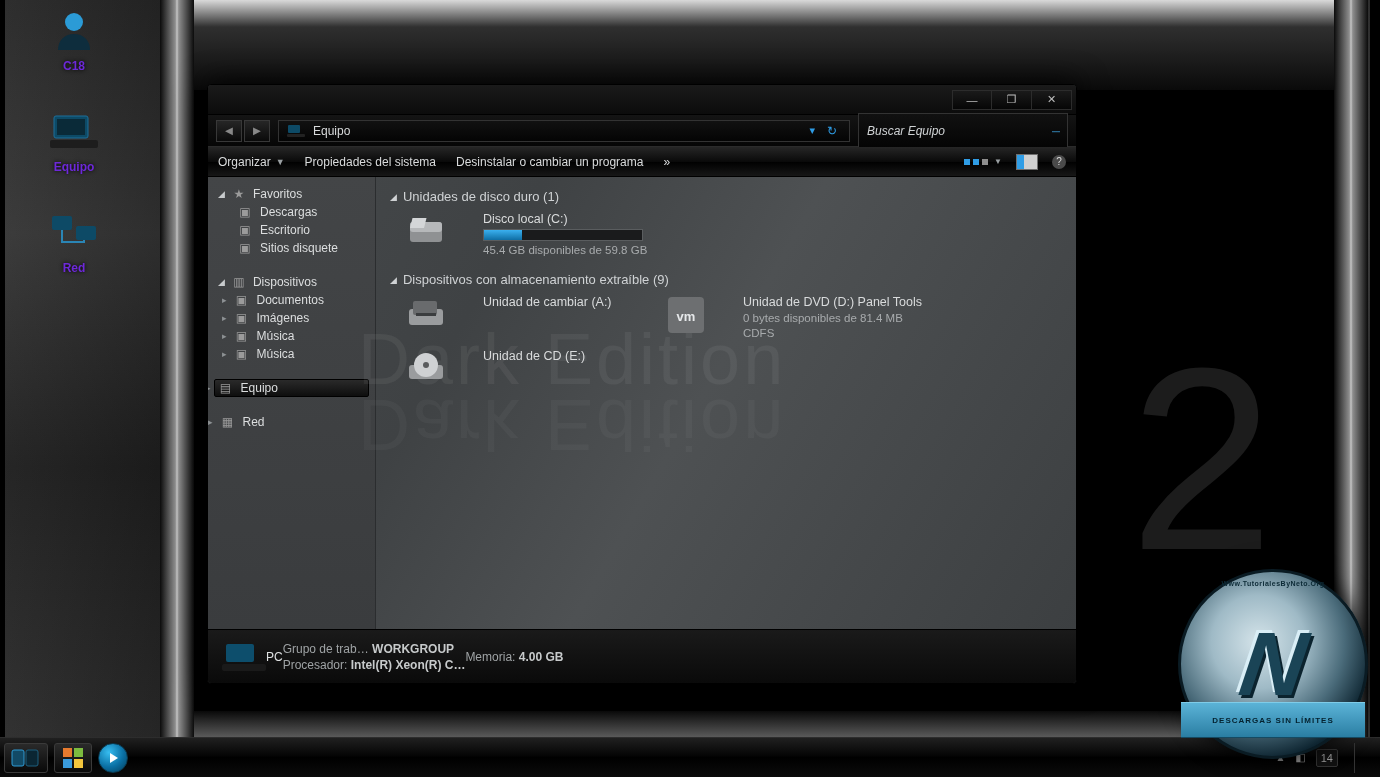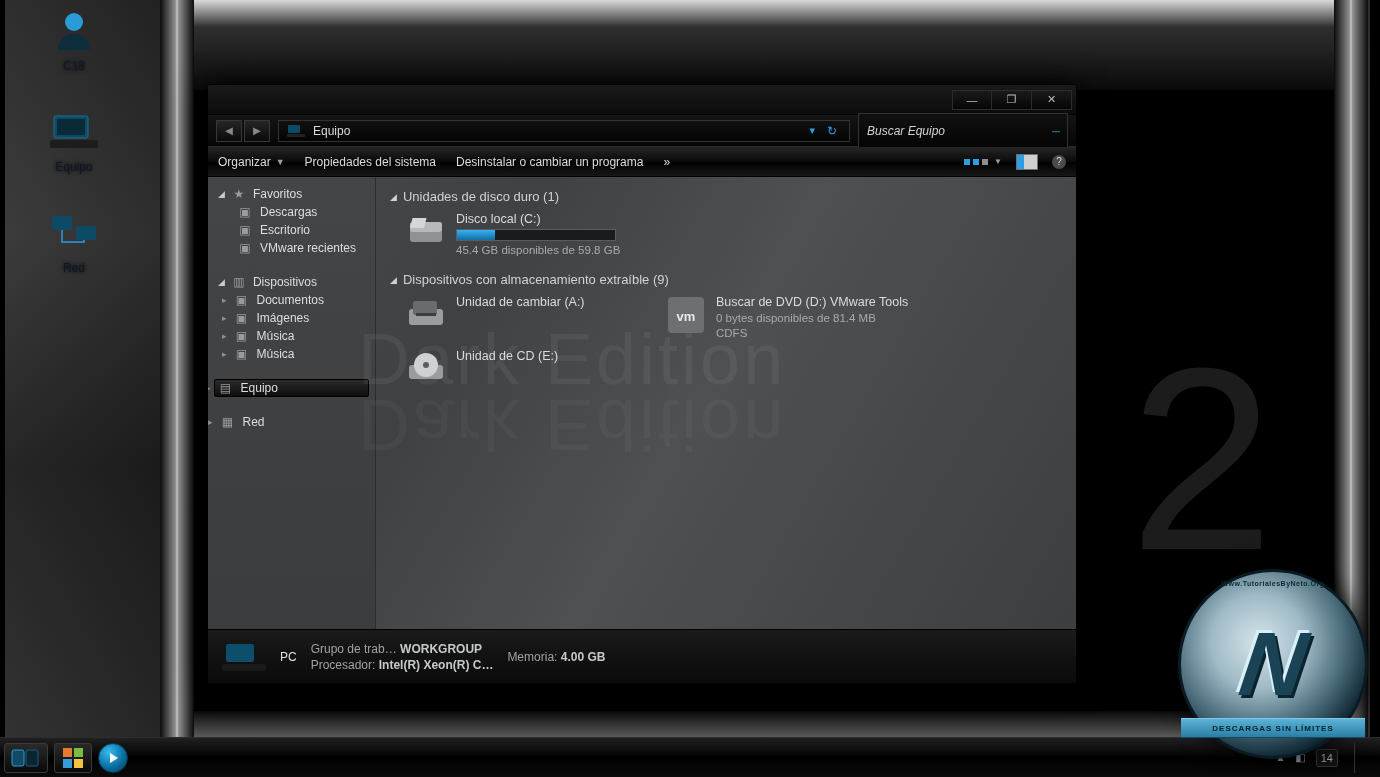--- a/index.html
+++ b/index.html
@@ -20,21 +20,21 @@
 .side-bar-r{right:12px;}
 .inner-frame-top{position:absolute;left:194px;right:46px;top:0;height:90px;background:linear-gradient(#d9d9d9,#2f2f2f 30%,#0a0a0a);}
 .inner-frame-bottom{position:absolute;left:194px;right:46px;height:26px;bottom:40px;background:linear-gradient(#0a0a0a,#5a5a5a);}
 .inner-void{position:absolute;left:194px;right:46px;top:90px;bottom:66px;background:#000;}
 .wm-big-2{position:absolute;right:60px;top:220px;font-size:260px;color:#1c1c1c;font-weight:300;text-shadow:0 0 20px #000;}
 
 
 .desktop-icons{position:absolute;left:14px;top:6px;display:flex;flex-direction:column;gap:34px;width:120px;}
 .dicon{display:flex;flex-direction:column;align-items:center;gap:5px;cursor:pointer;}
 .dicon .thumb{width:48px;height:48px;display:flex;align-items:center;justify-content:center;}
-.dicon .lbl{font-size:12px;color:#0f172a;text-align:center;text-shadow:0 0 4px #000;}
+.dicon .lbl{font-size:12px;color:#6d28d9;text-align:center;text-shadow:0 0 4px #000;font-weight:bold;}
 
 
 .taskbar{position:absolute;left:0;right:0;bottom:0;height:40px;background:linear-gradient(#202020,#050505 45%,#000 50%,#0b0b0b);border-top:1px solid #2d2d2d;display:flex;align-items:center;padding:0 4px;gap:6px;}
 .tb-btn{height:30px;border:1px solid #3a3a3a;border-radius:3px;background:linear-gradient(#2a2a2a,#090909);display:flex;align-items:center;justify-content:center;cursor:pointer;}
 .tb-quick{width:44px;}
 .tb-start{width:38px;}
 .tb-round{width:30px;border-radius:50%;background:radial-gradient(circle at 35% 30%, #37bdf0, #0a6fa3 55%, #043b56);border:1px solid #0a3b52;}
 .tb-tray{margin-left:auto;display:flex;align-items:center;gap:10px;padding-right:8px;color:#9b9b9b;font-size:11px;}
 .tb-tray .chev{cursor:pointer;font-size:10px;}
 .show-desk{width:14px;height:30px;border-left:1px solid #333;margin-left:6px;cursor:pointer;}
@@ -79,36 +79,36 @@
 .nitem .tri{font-size:9px;color:#8d9194;margin-left:-14px;}
 .nitem.selected{background:linear-gradient(#2a2a2a,#0e0e0e);border:1px solid #000;border-radius:2px;padding:1px 5px;margin:0 2px;}
 .fico{width:18px;height:14px;display:flex;align-items:center;justify-content:center;color:#9b9b9b;}
 
 .content{flex:1;padding:10px 14px;font-size:12.5px;color:#d9dbdc;position:relative;z-index:1;}
 .section-head{display:flex;align-items:center;gap:6px;color:#cfd2d4;font-size:13px;margin:2px 0 8px;}
 .section-head .tri{font-size:9px;}
 .drive-row{display:flex;gap:40px;flex-wrap:wrap;margin-left:16px;margin-bottom:16px;}
 .drive{display:flex;gap:10px;align-items:flex-start;width:280px;cursor:pointer;}
 .drive .dico{width:40px;height:40px;display:flex;justify-content:center;}
-.drive .dinfo{display:flex;flex-direction:column;gap:3px;}
+.drive .dinfo{display:flex;flex-direction:column;gap:3px;margin-left:27px;}
 .drive .dname{color:#d9dbdc;}
 .drive .dsub{color:#a8abad;font-size:11.5px;}
 .drive .bar{width:160px;height:12px;background:#1a1b1c;border:1px solid #5a5d5f;}
 .drive .bar .fill{height:100%;background:linear-gradient(#3ab0ef,#0f6ea4);}
 
-.details{height:54px;background:linear-gradient(#1a1a1a,#0a0a0a);border-top:1px solid #000;display:flex;align-items:center;padding:0 14px;gap:14px;font-size:12px;color:#c7cacb;}
+.details{height:54px;background:linear-gradient(#1a1a1a,#0a0a0a);border-top:1px solid #000;display:flex;align-items:center;padding:0 14px;gap:0;font-size:12px;color:#c7cacb;}
 .details .pcico{width:44px;height:34px;display:flex;align-items:center;justify-content:center;}
 .details .pcname{color:#dfe1e2;font-weight:500;}
 .details .kv{color:#9fa3a5;}
 .details .col{display:flex;flex-direction:column;gap:2px;}
 
 
 .logo{position:absolute;right:12px;bottom:18px;width:190px;height:190px;border-radius:50%;background:radial-gradient(circle at 42% 38%, #d5e4ea 0%, #9fbac6 30%, #4a6b7a 55%, #0e2531 75%, #02121b 100%);border:3px solid #0a1b23;box-shadow:0 0 24px rgba(0,0,0,.9);display:flex;align-items:center;justify-content:center;z-index:5;}
 .logo-n{font-size:90px;font-weight:900;font-style:italic;color:#1a4456;text-shadow:-3px -3px 0 #d9eef6, 3px 3px 0 #0b232e;transform:skewX(-8deg);}
-.logo-ribbon{position:absolute;bottom:18px;left:0;right:0;height:20px;background:linear-gradient(#5bb3d7,#2a7ea3);border-top:1px solid #7fcce8;border-bottom:1px solid #154a62;display:flex;align-items:center;justify-content:center;font-size:8px;letter-spacing:1px;color:#04212e;font-weight:bold;text-transform:uppercase;}
+.logo-ribbon{position:absolute;bottom:18px;left:0;right:0;height:36px;background:linear-gradient(#5bb3d7,#2a7ea3);border-top:1px solid #7fcce8;border-bottom:1px solid #154a62;display:flex;align-items:center;justify-content:center;font-size:8px;letter-spacing:1px;color:#04212e;font-weight:bold;text-transform:uppercase;}
 .logo-top{position:absolute;top:8px;left:0;right:0;text-align:center;font-size:7px;letter-spacing:.5px;color:#0c2a36;font-weight:bold;}
 
 
 svg{display:block;}
 </style>
 </head>
 <body>
 
 <div class="side-bar-l"></div>
 <div class="side-bar-r"></div>
@@ -232,21 +232,21 @@
         <div class="nitem">
             <span class="fico">▣</span>
             <span>Descargas</span>
           </div>
         <div class="nitem">
             <span class="fico">▣</span>
             <span>Escritorio</span>
           </div>
         <div class="nitem">
             <span class="fico">▣</span>
-            <span>VMware recientes</span>
+            <span>Sitios disquete</span>
           </div>
       </div>
       <div class="ngroup">
         <div class="nhead">
             <span class="tri">◢</span>
             <span class="fico">▥</span>
             <span>Dispositivos</span>
           </div>
         <div class="nitem">
             <span class="tri">▸</span>
@@ -327,21 +327,21 @@
             </div>
         </div>
         <div class="drive" style="width:300px">
           <div class="dico">
               <svg width="40" height="40" viewBox="0 0 40 40">
                 <rect x="2" y="2" width="36" height="36" rx="4" fill="#6d6f71"></rect>
                 <text x="20" y="26" text-anchor="middle" font-size="13" font-weight="bold" fill="#e6e8ea" font-family="sans-serif">vm</text>
               </svg>
             </div>
           <div class="dinfo">
-            <div class="dname">Buscar de DVD (D:) VMware Tools</div>
+            <div class="dname">Unidad de DVD (D:) Panel Tools</div>
             <div class="dsub">0 bytes disponibles de 81.4 MB</div>
             <div class="dsub">CDFS</div>
           </div>
         </div>
       </div>
       <div class="drive-row" style="margin-top:-6px">
         <div class="drive" style="width:220px">
           <div class="dico">
               <svg width="40" height="40" viewBox="0 0 40 40">
                 <rect x="3" y="16" width="34" height="14" rx="3" fill="#9a9c9e"></rect>

